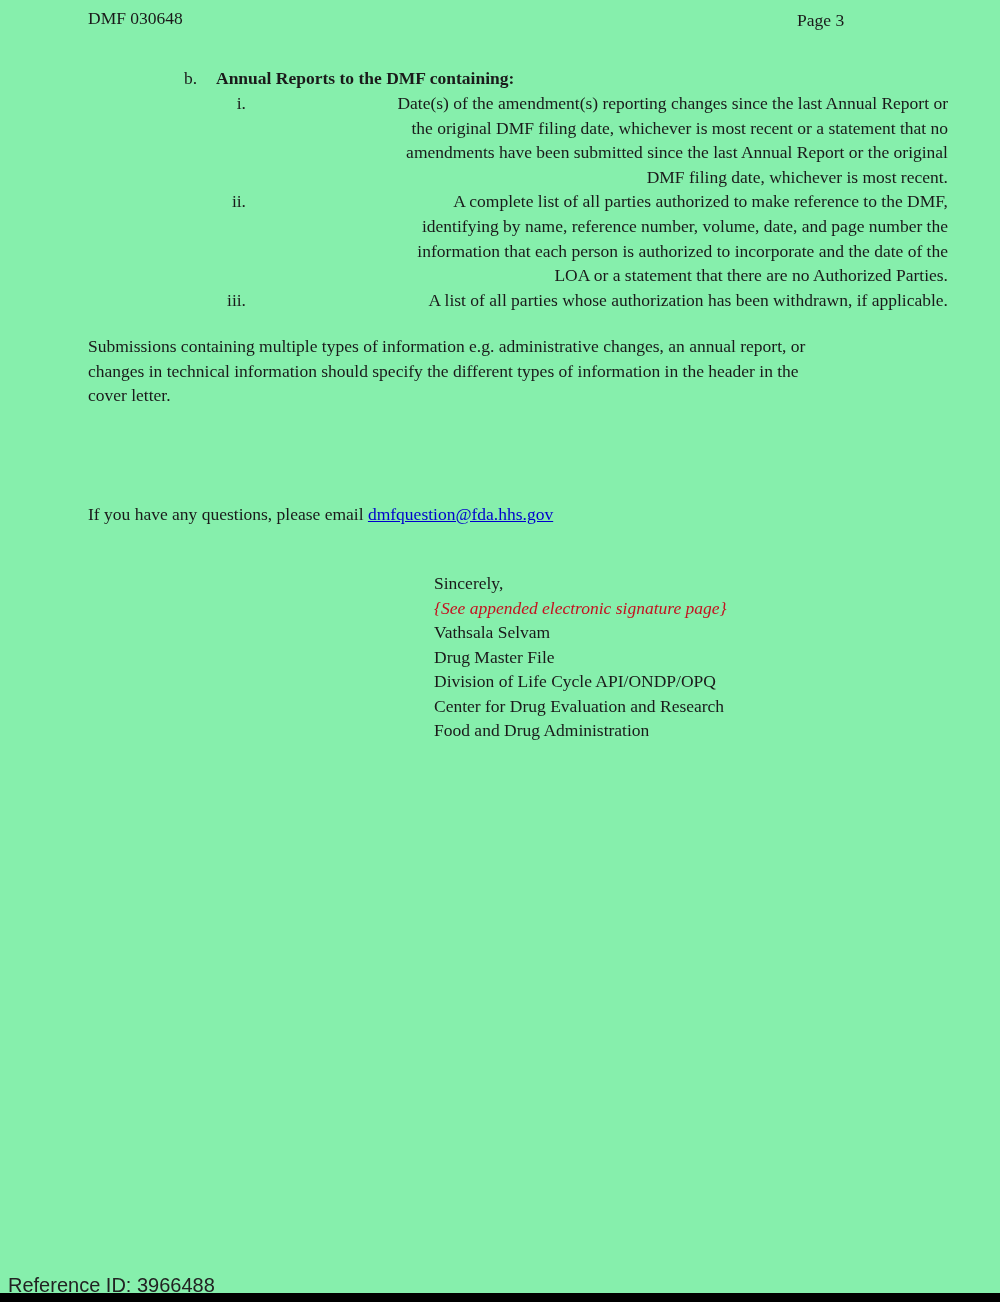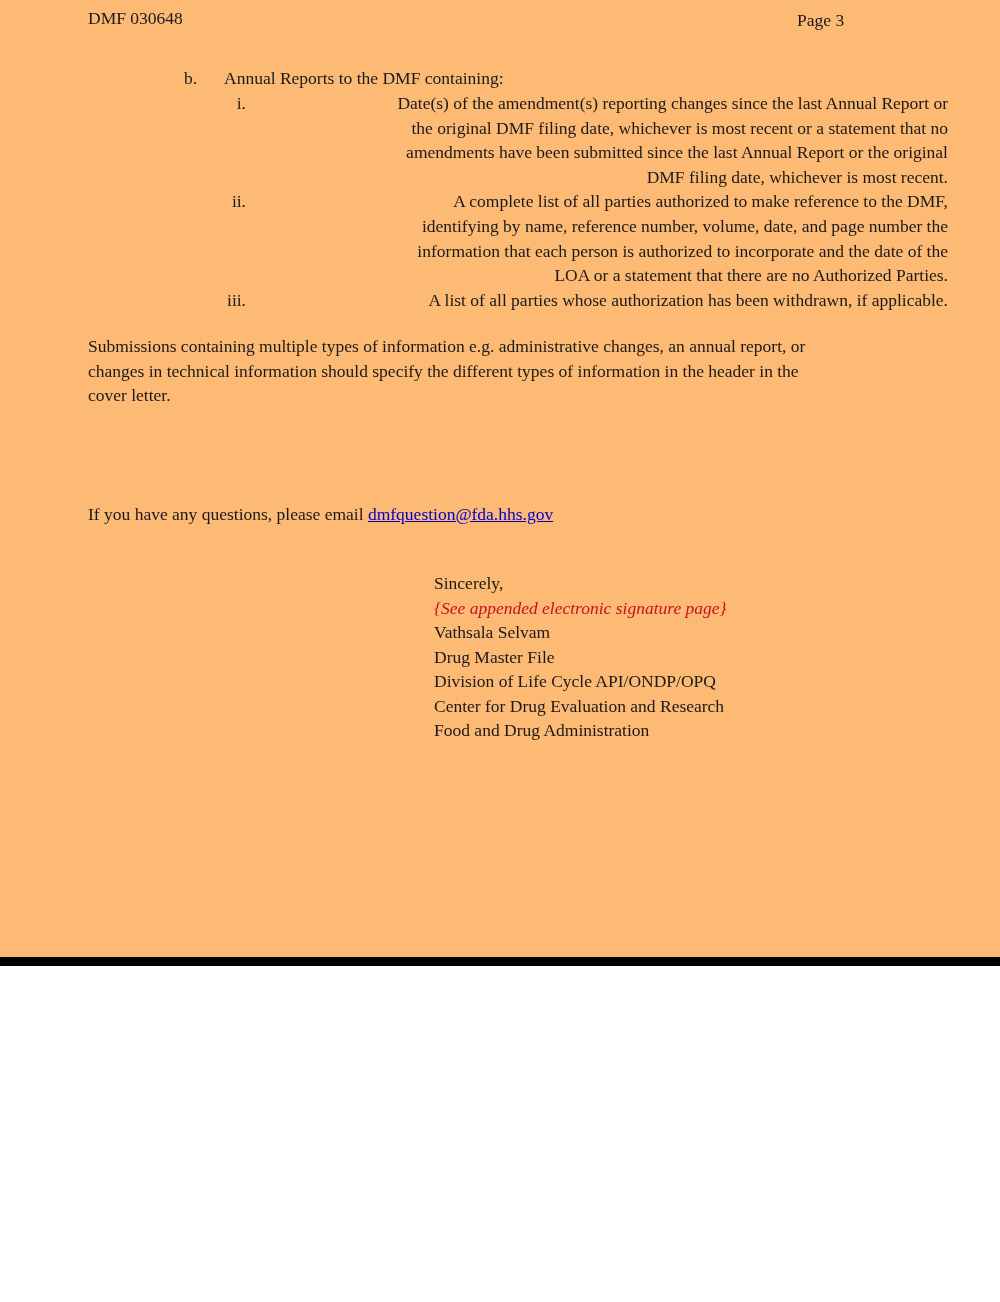--- a/index.html
+++ b/index.html
@@ -1,35 +1,35 @@
 <!DOCTYPE html>
 <html><head>
 <meta charset="utf-8">
 <style>
   * { margin: 0; padding: 0; box-sizing: border-box; }
   html, body { background: #ffffff; }
   .page {
     position: relative;
     width: 1000px;
-    height: 966px;
-    background: #fdba74;
+    height: 1302px;
+    background: #86efac;
     overflow: hidden;
     font-family: "Liberation Serif", "DejaVu Serif", serif;
     color: #1a1a1a;
     font-size: 17.5px;
     line-height: 24.6px;
   }
   .abs { position: absolute; }
   .pre { white-space: pre-line; }
 
   .header-left  { left: 88px;  top: 6px; }
   .header-right { left: 797px; top: 8px; }
 
   .item-b-marker { left: 184px; top: 66px; }
-  .item-b-text   { left: 224px; top: 66px; }
+  .item-b-text   { left: 216px; top: 66px; font-weight: bold; }
 
   .subitems { left: 88px; top: 91px; width: 872px; }
   .subitem  { display: flex; align-items: flex-start; }
   .subitem .marker {
     width: 158px;
     text-align: right;
     flex: 0 0 158px;
   }
   .subitem .body {
     margin-left: 7px;

